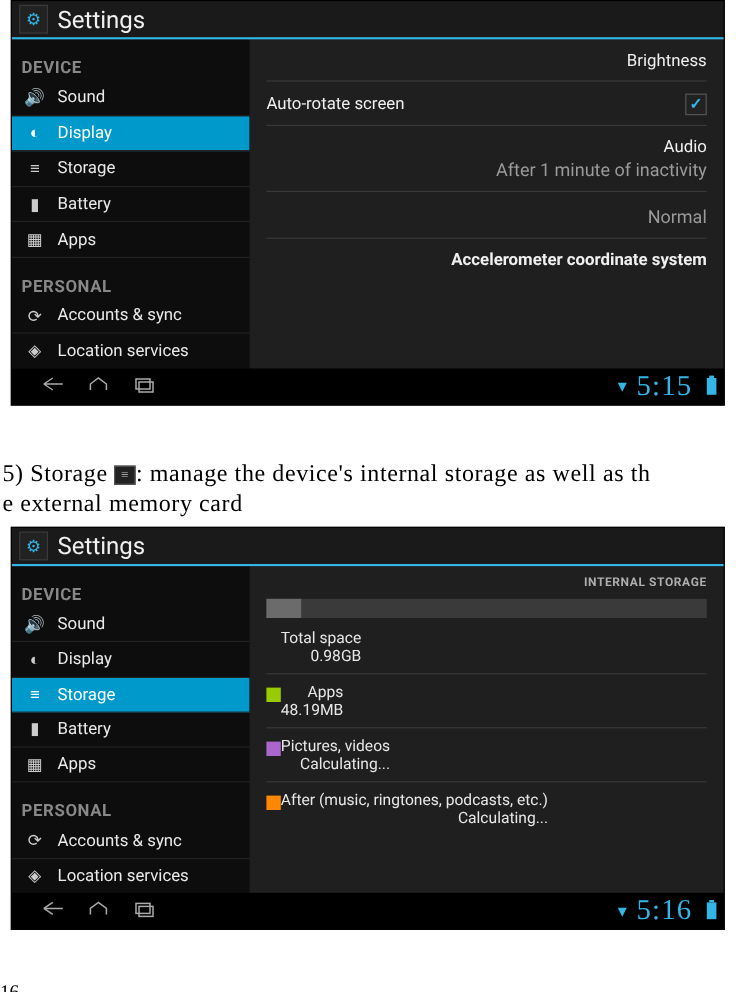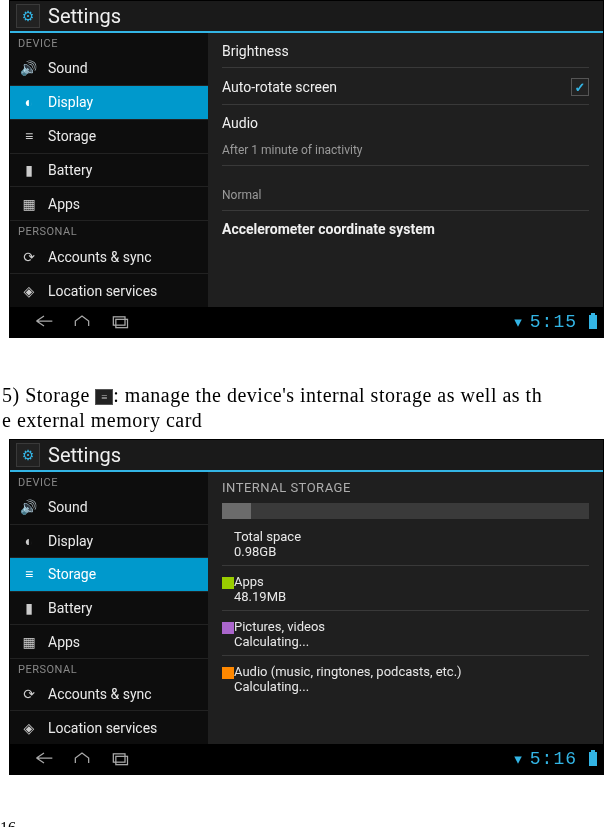--- a/index.html
+++ b/index.html
@@ -43,77 +43,80 @@
   .titlebar .title { font-size: 20px; font-weight: 400; color:#f0f0f0;}
   .content { display: flex; height: 274px; }
   .content2 { display: flex; height: 272px; }
   .sidebar {
     width: 198px;
     background: #0d0d0d;
     display:flex; flex-direction:column;
   }
   .cat {
     color: #888;
-    font-size: 11px;
-    padding: 4px 8px 2px 8px;
+    font-size: 14px;
+    padding: 16px 8px 2px 8px;
     letter-spacing: 0.5px;
+    font-weight: bold;
   }
   .sb-item {
     display:flex; align-items:center;
     height: 33px;
     padding: 0 8px 0 10px;
     border-bottom: 1px solid #222;
     font-size: 14px;
     color:#eaeaea;
     gap:10px;
   }
   .sb-item.sel { background: #0099cc; color:#fff; }
   .sb-item.sel .sb-icon, .sb-item.sel svg { color:#fff; }
   .sb-icon { width:18px; display:flex; justify-content:center; color:#ccc;}
   .main {
     flex:1;
     background: #1f1f1f;
     padding: 0 14px;
     overflow:hidden;
+    text-align:right;
   }
   .row {
     border-bottom: 1px solid #393939;
     padding: 10px 0 8px 0;
   }
   .row .label { font-size: 14px; color:#f0f0f0; }
-  .row .sub { font-size: 12px; color:#9a9a9a; margin-top:12px;}
+  .row .sub { font-size: 15px; color:#9a9a9a; margin-top:2px;}
   .row.check { display:flex; align-items:center; justify-content:space-between;}
   .chk {
     width:16px; height:16px; border:1px solid #555; background:#222;
     display:flex; align-items:center; justify-content:center;
     color:#33b5e5; font-size:13px; font-weight:bold;
   }
   .section-head {
-    color:#aeaeae; font-size:13px; letter-spacing:0.5px;
+    color:#aeaeae; font-size:10px; letter-spacing:0.5px;
     padding: 8px 0 2px 0;
+    font-weight: bold;
   }
   .bar-strip {
     height:16px; background:#3a3a3a; margin: 6px 0 2px 0; display:flex;
   }
   .bar-seg { height:100%; }
   .storage-row { display:flex; align-items:flex-start; padding:8px 0 6px 0; border-bottom:1px solid #393939;}
   .swatch { width:12px; height:12px; margin-top:3px; flex:none;}
   .navbar {
     height: 30px;
     background: #000;
     display:flex;
     align-items:center;
     padding: 0 6px;
     font-family: "DejaVu Sans", Arial, sans-serif;
   }
   .nav-left { display:flex; gap:18px; align-items:center; margin-left:18px; color:#888;}
   .nav-left svg { width:20px; height:16px; stroke:#aaa; fill:none;}
   .nav-right { margin-left:auto; display:flex; align-items:center; gap:8px;}
   .wifi { color:#33b5e5; font-size:15px; transform: rotate(0deg);}
-  .clock { color:#33b5e5; font-family: Liberation Mono, monospace; font-size:18px; letter-spacing:1px;}
+  .clock { color:#33b5e5; font-family: Liberation Serif, serif; font-size:24px; letter-spacing:1px;}
   .batt { width:8px; height:14px; background:#33b5e5; position:relative; margin-left:4px;}
   .batt::before { content:""; position:absolute; top:-2px; left:2px; width:4px; height:2px; background:#33b5e5;}
   .body-text {
     font-size: 20px;
     line-height: 1.25;
     padding: 4px 6px 6px 2px;
     letter-spacing: 0.5px;
     margin-top: 41px;
   }
   .storage-inline-icon {
@@ -277,21 +280,21 @@
         <div class="storage-row">
           <div class="swatch" style="background:#aa66cc;"></div>
           <div>
             <div class="label">Pictures, videos</div>
             <div class="sub">Calculating...</div>
           </div>
         </div>
         <div class="storage-row" style="border-bottom:none;">
           <div class="swatch" style="background:#ff8800;"></div>
           <div>
-            <div class="label">Audio (music, ringtones, podcasts, etc.)</div>
+            <div class="label">After (music, ringtones, podcasts, etc.)</div>
             <div class="sub">Calculating...</div>
           </div>
         </div>
       </div>
     </div>
     <div class="navbar">
       <div class="nav-left">
         <span><svg viewBox="0 0 24 16">
               <path d="M3 8 L12 2 M3 8 L12 14 M3 8 L22 8" stroke-width="1.5"></path>
             </svg></span>

